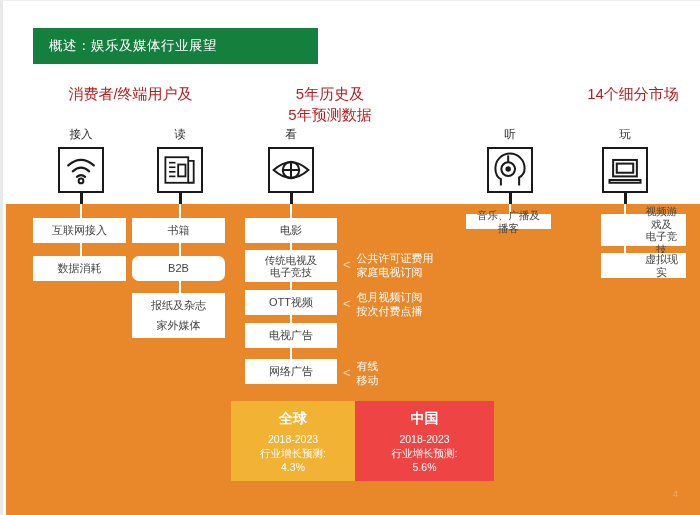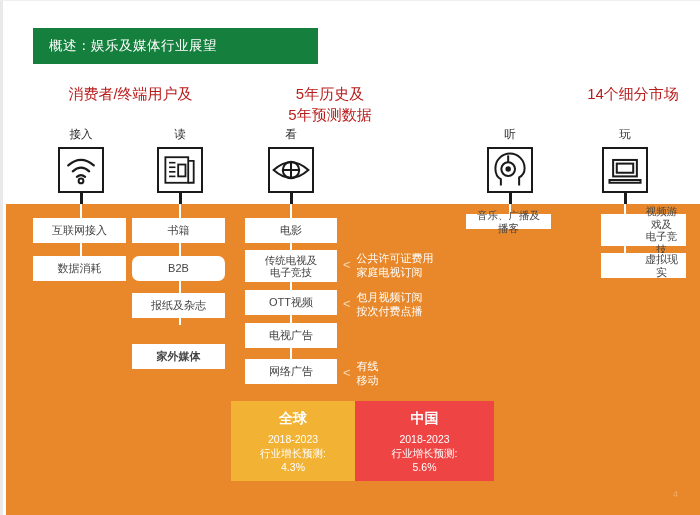--- a/index.html
+++ b/index.html
@@ -97,21 +97,21 @@
 
   
   .c1x{left:30px;width:93px;}
   .c1 .p0{top:217px;height:25px;}
   .c1 .p1{top:255px;height:25px;}
   
   .c2x{left:129px;width:93px;}
   .c2 .p0{top:217px;height:25px;}
   .c2 .p1{top:255px;height:25px;border-radius:7px;}
   .c2 .p2{top:292px;height:25px;}
-  .c2 .p3{top:343px;height:25px;font-weight:bold;}
+  .c2 .p3{top:312px;height:25px;}
   
   .c3x{left:242px;width:92px;}
   .c3 .p0{top:217px;height:25px;}
   .c3 .p1{top:249px;height:32px;}
   .c3 .p2{top:289px;height:25px;}
   .c3 .p3{top:322px;height:25px;}
   .c3 .p4{top:358px;height:25px;}
   
   .c4x{left:463px;width:85px;}
   .c4 .p0{top:213px;height:15px;}

